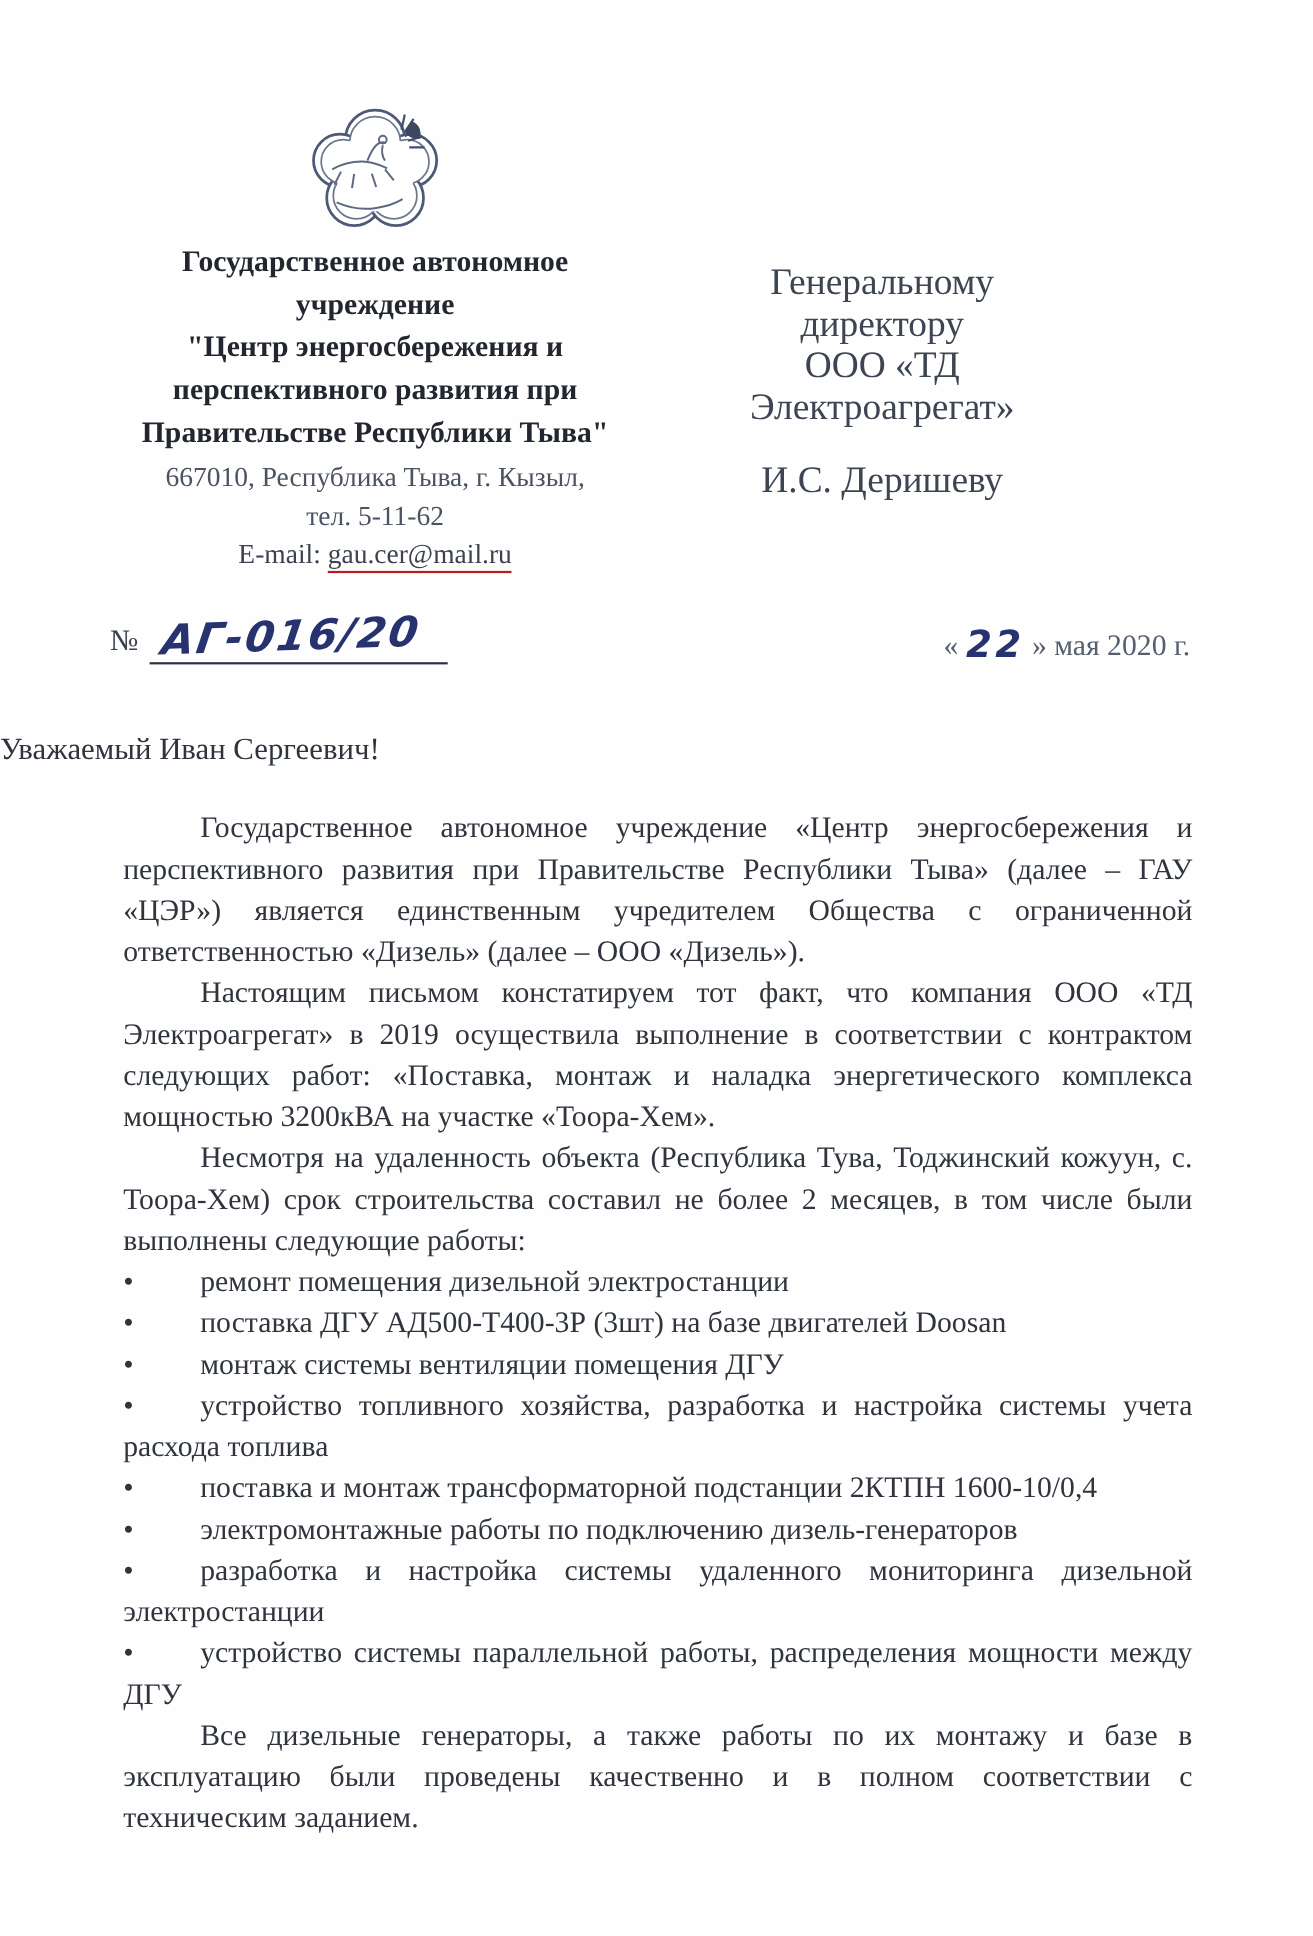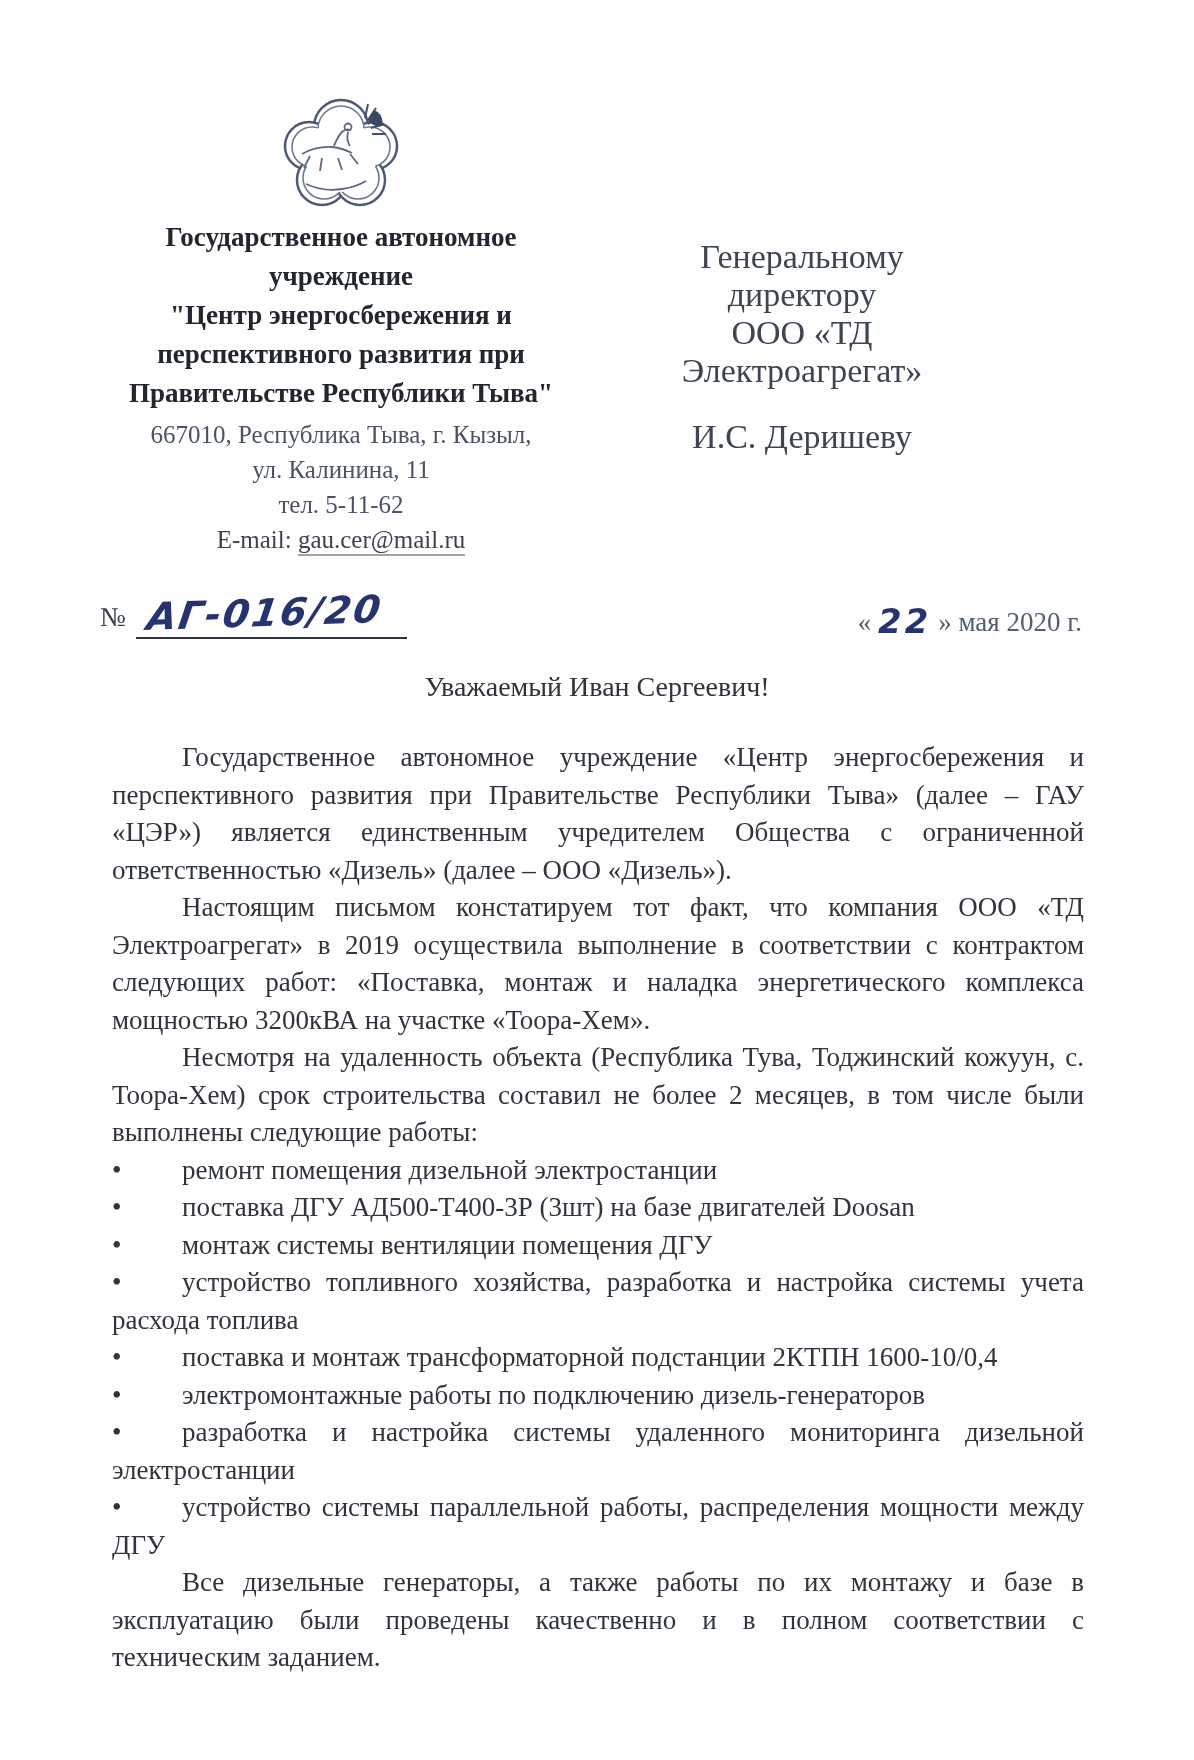--- a/index.html
+++ b/index.html
@@ -13,40 +13,40 @@
     color:#30353e;
     overflow:hidden;
   }
   
   .header{display:flex;padding:96px 16px 0 110px;}
   .org-col{width:462px;text-align:center;}
   .logo-wrap{height:116px;display:flex;justify-content:center;align-items:flex-start;}
   .org-name{margin-top:6px;font-weight:bold;font-size:27px;line-height:39px;color:#22262e;}
   .org-address{margin-top:4px;font-size:25px;line-height:35px;color:#4b5362;}
   .org-email{font-size:25px;line-height:35px;color:#3c434f;}
-  .org-email .email-underlined{border-bottom:2px solid #a3a3a3;padding-bottom:1px;}
+  .org-email .email-underlined{border-bottom:2px solid #b91c1c;padding-bottom:1px;}
   .recipient-col{width:336px;margin-left:62px;padding-top:142px;text-align:center;
     font-size:34px;line-height:38px;color:#3e4552;}
   .recipient-name{margin-top:28px;}
   
   .ref-row{display:flex;justify-content:space-between;align-items:flex-end;
     margin:34px 112px 0 100px;}
   .ref-left{font-size:27px;color:#3a414e;white-space:nowrap;}
   .ref-value-holder{display:inline-block;border-bottom:2px solid #2c3340;
     padding:0 26px 2px 12px;margin-left:10px;}
   .handwriting{
     font-family:"DejaVu Sans", sans-serif;
     font-style:italic;font-weight:bold;
     color:#26336f;
   }
   .ref-value{font-size:38px;letter-spacing:2px;display:inline-block;transform:skewX(-10deg) rotate(-2deg);}
   .ref-date{font-size:27px;color:#55606f;white-space:nowrap;}
   .date-day{font-size:34px;letter-spacing:3px;display:inline-block;transform:translateY(2px);}
   
-  .salutation{margin-top:32px;text-align:center;font-size:28px;color:#2e333c;}
+  .salutation{margin-top:62px;text-align:left;font-size:28px;color:#2e333c;}
   .letter-body{margin:36px 110px 0 112px;font-size:27px;line-height:37.5px;
     text-align:justify;color:#2f343d;}
   .letter-body p{margin:0;}
   .para{text-indent:70px;}
   .li{text-indent:0;}
   .li .bullet{display:inline-block;width:70px;}
   
   .emblem-svg{display:block;}
 </style>
 </head>
@@ -102,21 +102,20 @@
       <div class="org-name">
           <div>Государственное автономное</div>
           <div>учреждение</div>
           <div>"Центр энергосбережения и</div>
           <div>перспективного развития при</div>
           <div>Правительстве Республики Тыва"</div>
         </div>
 
       <div class="org-address">
           <div>667010, Республика Тыва, г. Кызыл,</div>
-          <div>ул. Калинина, 11</div>
           <div>тел. 5-11-62</div>
         </div>
 
       <div class="org-email"><span>E-mail: </span><span class="email-underlined">gau.cer@mail.ru</span></div>
     </div>
 
     <div class="recipient-col">
       <div>
           <div>Генеральному директору</div>
           <div>ООО «ТД Электроагрегат»</div>

